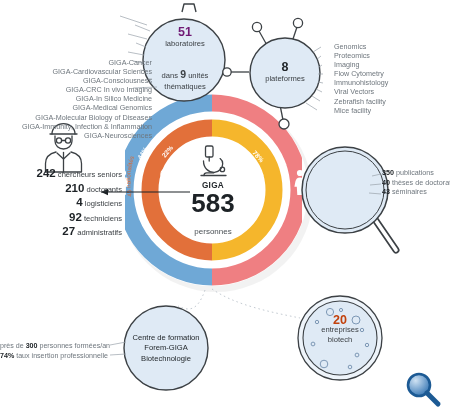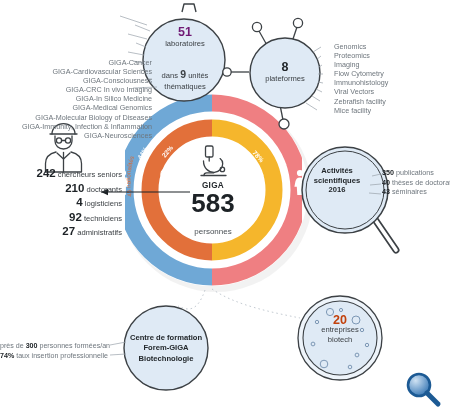--- a/index.html
+++ b/index.html
@@ -53,21 +53,21 @@
   .sci-list div{font-size:7.2px;color:#6e767d;line-height:9.6px;white-space:nowrap;}
   .sci-list b{color:#1d2226;font-weight:bold;padding-left:8px;}
 
   
   .petri-text{left:306px;top:316px;width:68px;text-align:center;line-height:9.4px;}
   .petri-text .big{font-size:12.5px;font-weight:bold;color:#c2410c;}
   .petri-text .sub{font-size:7.6px;color:#3c4145;}
 
   
   .form-text{left:116px;top:333px;width:100px;text-align:center;line-height:10.4px;}
-  .form-text div{font-size:7.6px;font-weight:bold;color:#23282c;}
+  .form-text div{font-size:7.6px;font-weight:normal;color:#23282c;}
   .form-list{left:0;top:341px;width:108px;text-align:right;}
   .form-list div{font-size:7.1px;color:#6e767d;line-height:10px;white-space:nowrap;}
   .form-list b{color:#1d2226;font-weight:bold;}
 </style>
 </head>
 <body>
 
 <div class="stage">
 
   <svg class="layer" viewBox="0 0 450 415">
@@ -317,25 +317,20 @@
       <span>administratifs</span>
     </div>
   </div>
 
   <div class="txt center-text">
     <div class="k">GIGA</div>
     <div class="v">583</div>
     <div class="u">personnes</div>
   </div>
 
-  <div class="txt sci-text">
-    <div>Activités</div>
-    <div>scientifiques</div>
-    <div>2016</div>
-  </div>
   <div class="txt sci-list">
     <div>
       <b>350</b>
       <span>publications</span>
     </div>
     <div>
       <b>40</b>
       <span>thèses de doctorat</span>
     </div>
     <div>

